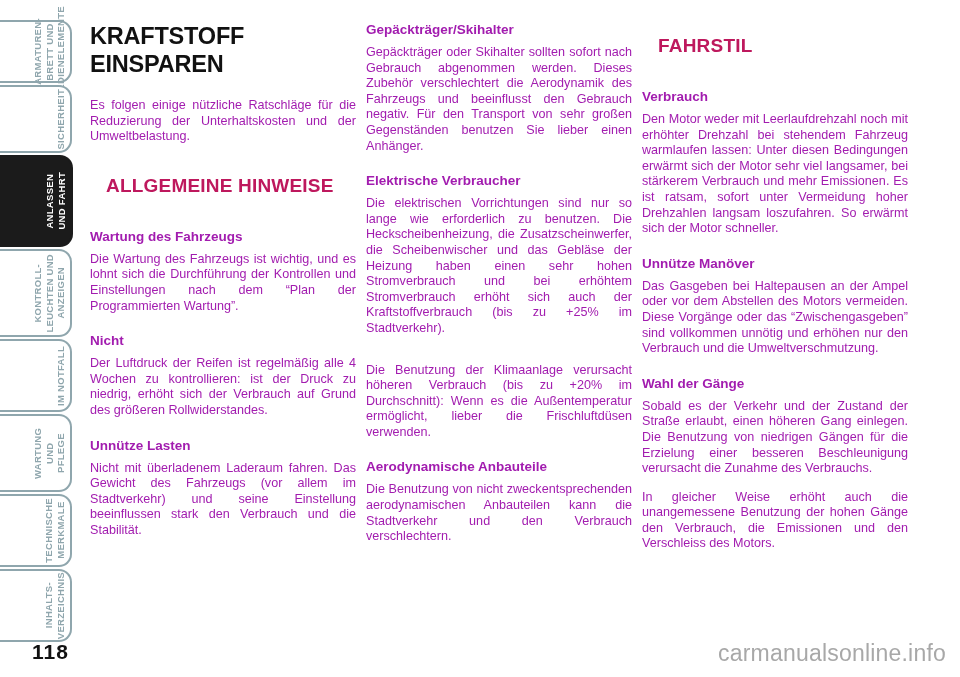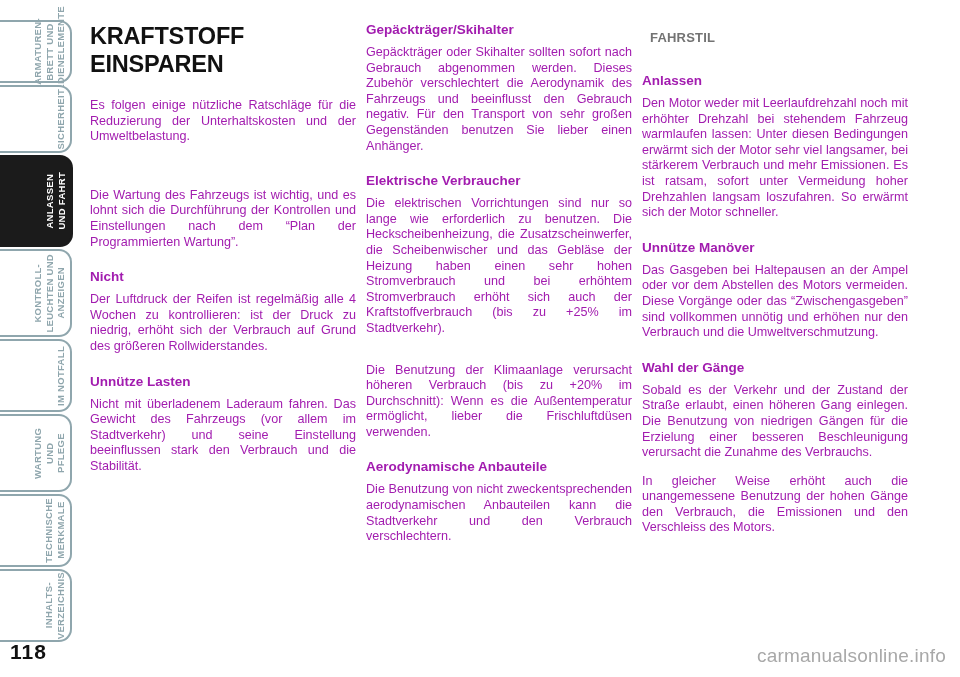--- a/index.html
+++ b/index.html
@@ -73,21 +73,21 @@
     border-color: #1b1b1b;
     width: 87px;
     z-index: 5;
   }
   .tab.active .tab-label {
     color: #ffffff;
   }
 
   .page-number {
     position: absolute;
-    left: 10px;
+    left: 32px;
     top: 640px;
     font-size: 21px;
     font-weight: bold;
     letter-spacing: 1px;
     color: #111111;
   }
 
   
   .content {
     position: absolute;
@@ -107,27 +107,27 @@
     margin: 0 0 0 0;
     font-size: 23.5px;
     line-height: 28px;
     font-weight: bold;
     letter-spacing: -0.2px;
     text-transform: uppercase;
     color: #111111;
     white-space: pre-line;
   }
   h2.section-title {
-    margin: 8px;
-    font-size: 13px;
+    margin: 16px;
+    font-size: 19px;
     line-height: 16px;
     font-weight: bold;
     letter-spacing: 0.2px;
     text-transform: uppercase;
-    color: #737373;
+    color: #be185d;
   }
   h3.sub-title {
     margin: 0;
     font-size: 13.5px;
     line-height: 16px;
     font-weight: bold;
     color: #a21caf;
   }
   p.body-text {
     margin: 0;
@@ -143,21 +143,21 @@
   .sp-para    { height: 13px; }
   .sp-head    { height: 17px; }
   .sp-headsm  { height: 7px; }
   .sp-block   { height: 19px; }
 
   
   .watermark {
     position: absolute;
     right: 14px;
     bottom: 10px;
-    font-size: 19px;
+    font-size: 23px;
     letter-spacing: 0.2px;
     color: #a8a8a8;
     font-family: "Liberation Sans", sans-serif;
   }
 </style>
 </head>
 <body>
 
 <div class="page">
 
@@ -200,21 +200,23 @@
   </div>
 
   <div class="content">
 
     <div class="column">
       <h1 class="doc-title">KRAFTSTOFF
 EINSPAREN</h1>
       <div class="sp-title"></div>
       <p class="body-text">Es folgen einige nützliche Ratschläge für die Reduzierung der Unterhaltskosten und der Umweltbelastung.</p>
       <div class="sp-head"></div>
-      <div class="sp-block"></div>
+      <h2 class="section-title">ALLGEMEINE HINWEISE</h2>
+      <div class="sp-block"></div>
+      <h3 class="sub-title">Wartung des Fahrzeugs</h3>
       <div class="sp-headsm"></div>
       <p class="body-text">Die Wartung des Fahrzeugs ist wichtig, und es lohnt sich die Durchführung der Kontrollen und Einstellungen nach dem “Plan der Programmierten Wartung”.</p>
       <div class="sp-block"></div>
       <h3 class="sub-title">Nicht</h3>
       <div class="sp-headsm"></div>
       <p class="body-text">Der Luftdruck der Reifen ist regelmäßig alle 4 Wochen zu kontrollieren: ist der Druck zu niedrig, erhöht sich der Verbrauch auf Grund des größeren Rollwiderstandes.</p>
       <div class="sp-block"></div>
       <h3 class="sub-title">Unnütze Lasten</h3>
       <div class="sp-headsm"></div>
       <p class="body-text">Nicht mit überladenem Laderaum fahren. Das Gewicht des Fahrzeugs (vor allem im Stadtverkehr) und seine Einstellung beeinflussen stark den Verbrauch und die Stabilität.</p>
@@ -233,21 +235,21 @@
       <p class="body-text">Die Benutzung der Klimaanlage verursacht höheren Verbrauch (bis zu +20% im Durchschnitt): Wenn es die Außentemperatur ermöglicht, lieber die Frischluftdüsen verwenden.</p>
       <div class="sp-block"></div>
       <h3 class="sub-title">Aerodynamische Anbauteile</h3>
       <div class="sp-headsm"></div>
       <p class="body-text">Die Benutzung von nicht zweckentsprechenden aerodynamischen Anbauteilen kann die Stadtverkehr und den Verbrauch verschlechtern.</p>
     </div>
 
     <div class="column">
       <h2 class="section-title">FAHRSTIL</h2>
       <div class="sp-block"></div>
-      <h3 class="sub-title">Anlassen</h3>
+      <h3 class="sub-title">Verbrauch</h3>
       <div class="sp-headsm"></div>
       <p class="body-text">Den Motor weder mit Leerlaufdrehzahl noch mit erhöhter Drehzahl bei stehendem Fahrzeug warmlaufen lassen: Unter diesen Bedingungen erwärmt sich der Motor sehr viel langsamer, bei stärkerem Verbrauch und mehr Emissionen. Es ist ratsam, sofort unter Vermeidung hoher Drehzahlen langsam loszufahren. So erwärmt sich der Motor schneller.</p>
       <div class="sp-block"></div>
       <h3 class="sub-title">Unnütze Manöver</h3>
       <div class="sp-headsm"></div>
       <p class="body-text">Das Gasgeben bei Haltepausen an der Ampel oder vor dem Abstellen des Motors vermeiden. Diese Vorgänge oder das “Zwischengasgeben” sind vollkommen unnötig und erhöhen nur den Verbrauch und die Umweltverschmutzung.</p>
       <div class="sp-block"></div>
       <h3 class="sub-title">Wahl der Gänge</h3>
       <div class="sp-headsm"></div>
       <p class="body-text">Sobald es der Verkehr und der Zustand der Straße erlaubt, einen höheren Gang einlegen. Die Benutzung von niedrigen Gängen für die Erzielung einer besseren Beschleunigung verursacht die Zunahme des Verbrauchs.</p>

